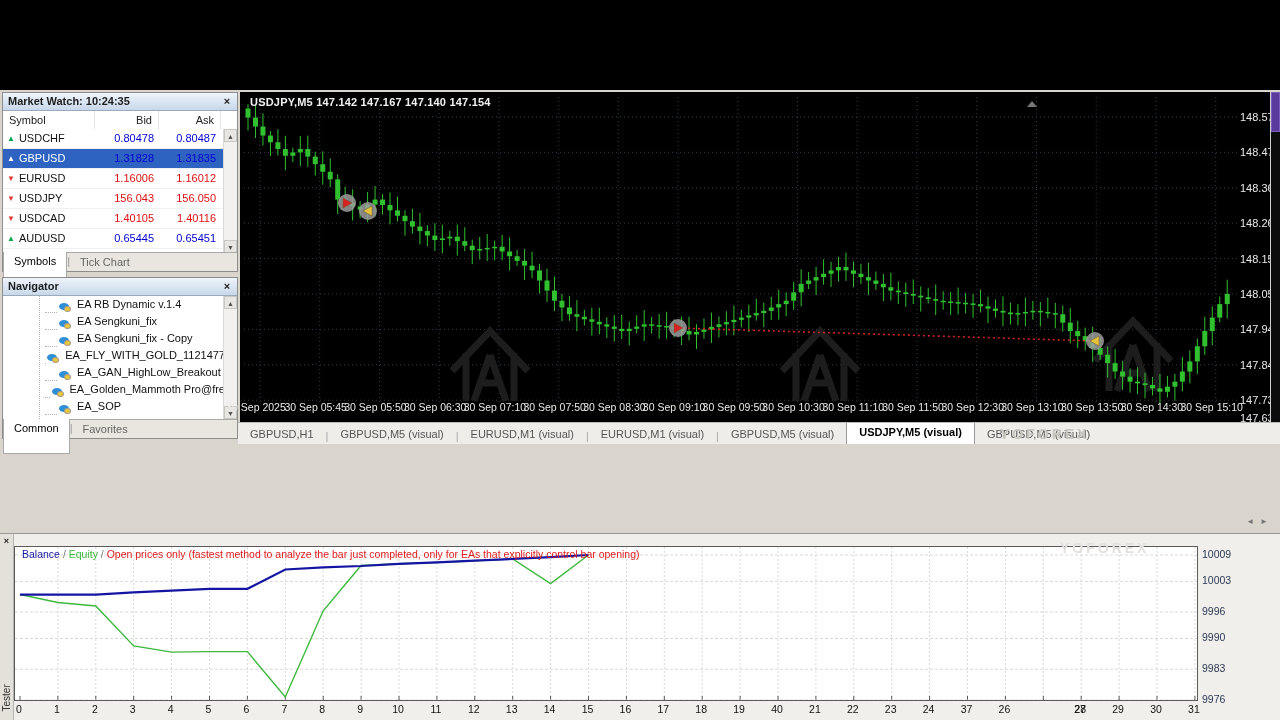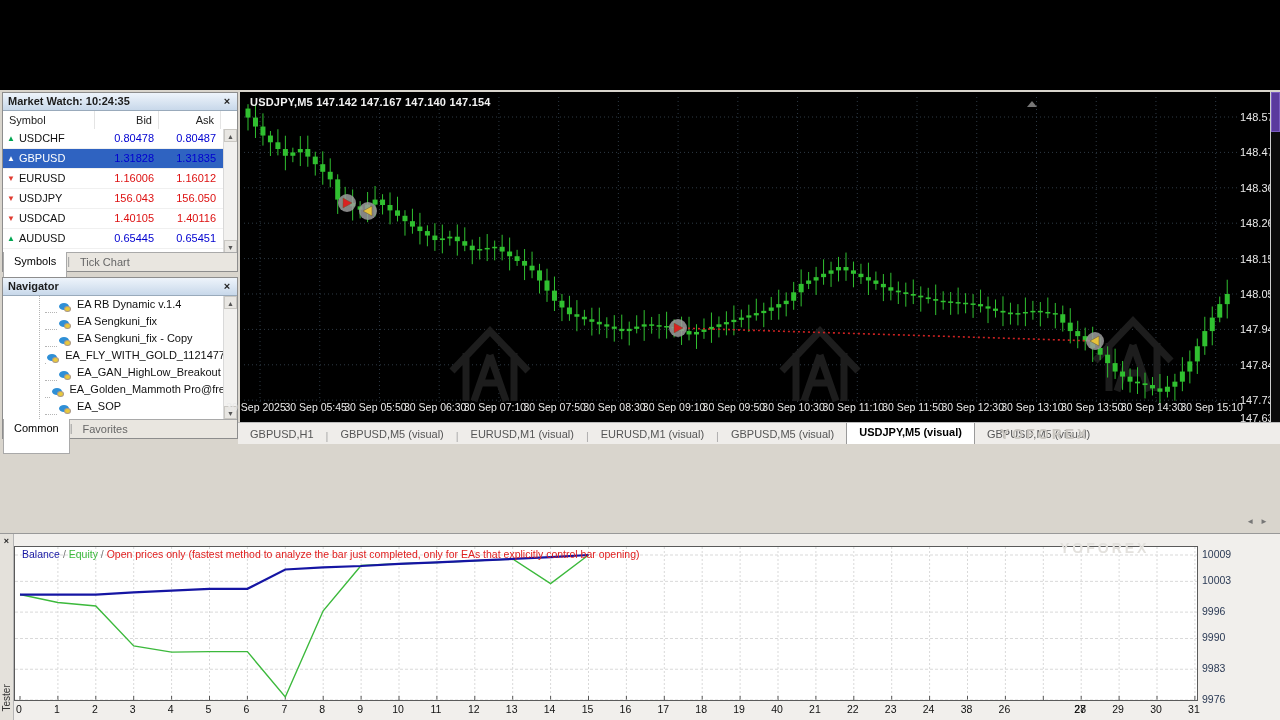--- a/index.html
+++ b/index.html
@@ -704,21 +704,21 @@
         <div class="txlabel" style="left: 587.5px;">15</div>
         <div class="txlabel" style="left: 625.4px;">16</div>
         <div class="txlabel" style="left: 663.3px;">17</div>
         <div class="txlabel" style="left: 701.2px;">18</div>
         <div class="txlabel" style="left: 739.1px;">19</div>
         <div class="txlabel" style="left: 777px;">40</div>
         <div class="txlabel" style="left: 814.9px;">21</div>
         <div class="txlabel" style="left: 852.8px;">22</div>
         <div class="txlabel" style="left: 890.7px;">23</div>
         <div class="txlabel" style="left: 928.6px;">24</div>
-        <div class="txlabel" style="left: 966.5px;">38</div>
+        <div class="txlabel" style="left: 966.5px;">37</div>
         <div class="txlabel" style="left: 1004.4px;">26</div>
         <div class="txlabel" style="left: 1080px;">27</div>
         <div class="txlabel" style="left: 1080.2px;">28</div>
         <div class="txlabel" style="left: 1118.1px;">29</div>
         <div class="txlabel" style="left: 1156px;">30</div>
         <div class="txlabel" style="left: 1193.9px;">31</div>
       </div>
     <div class="wm1" style="left:1060px;top:6px;color:#e3e1dd;">YOFOREX</div>
   </div>
 </div>

